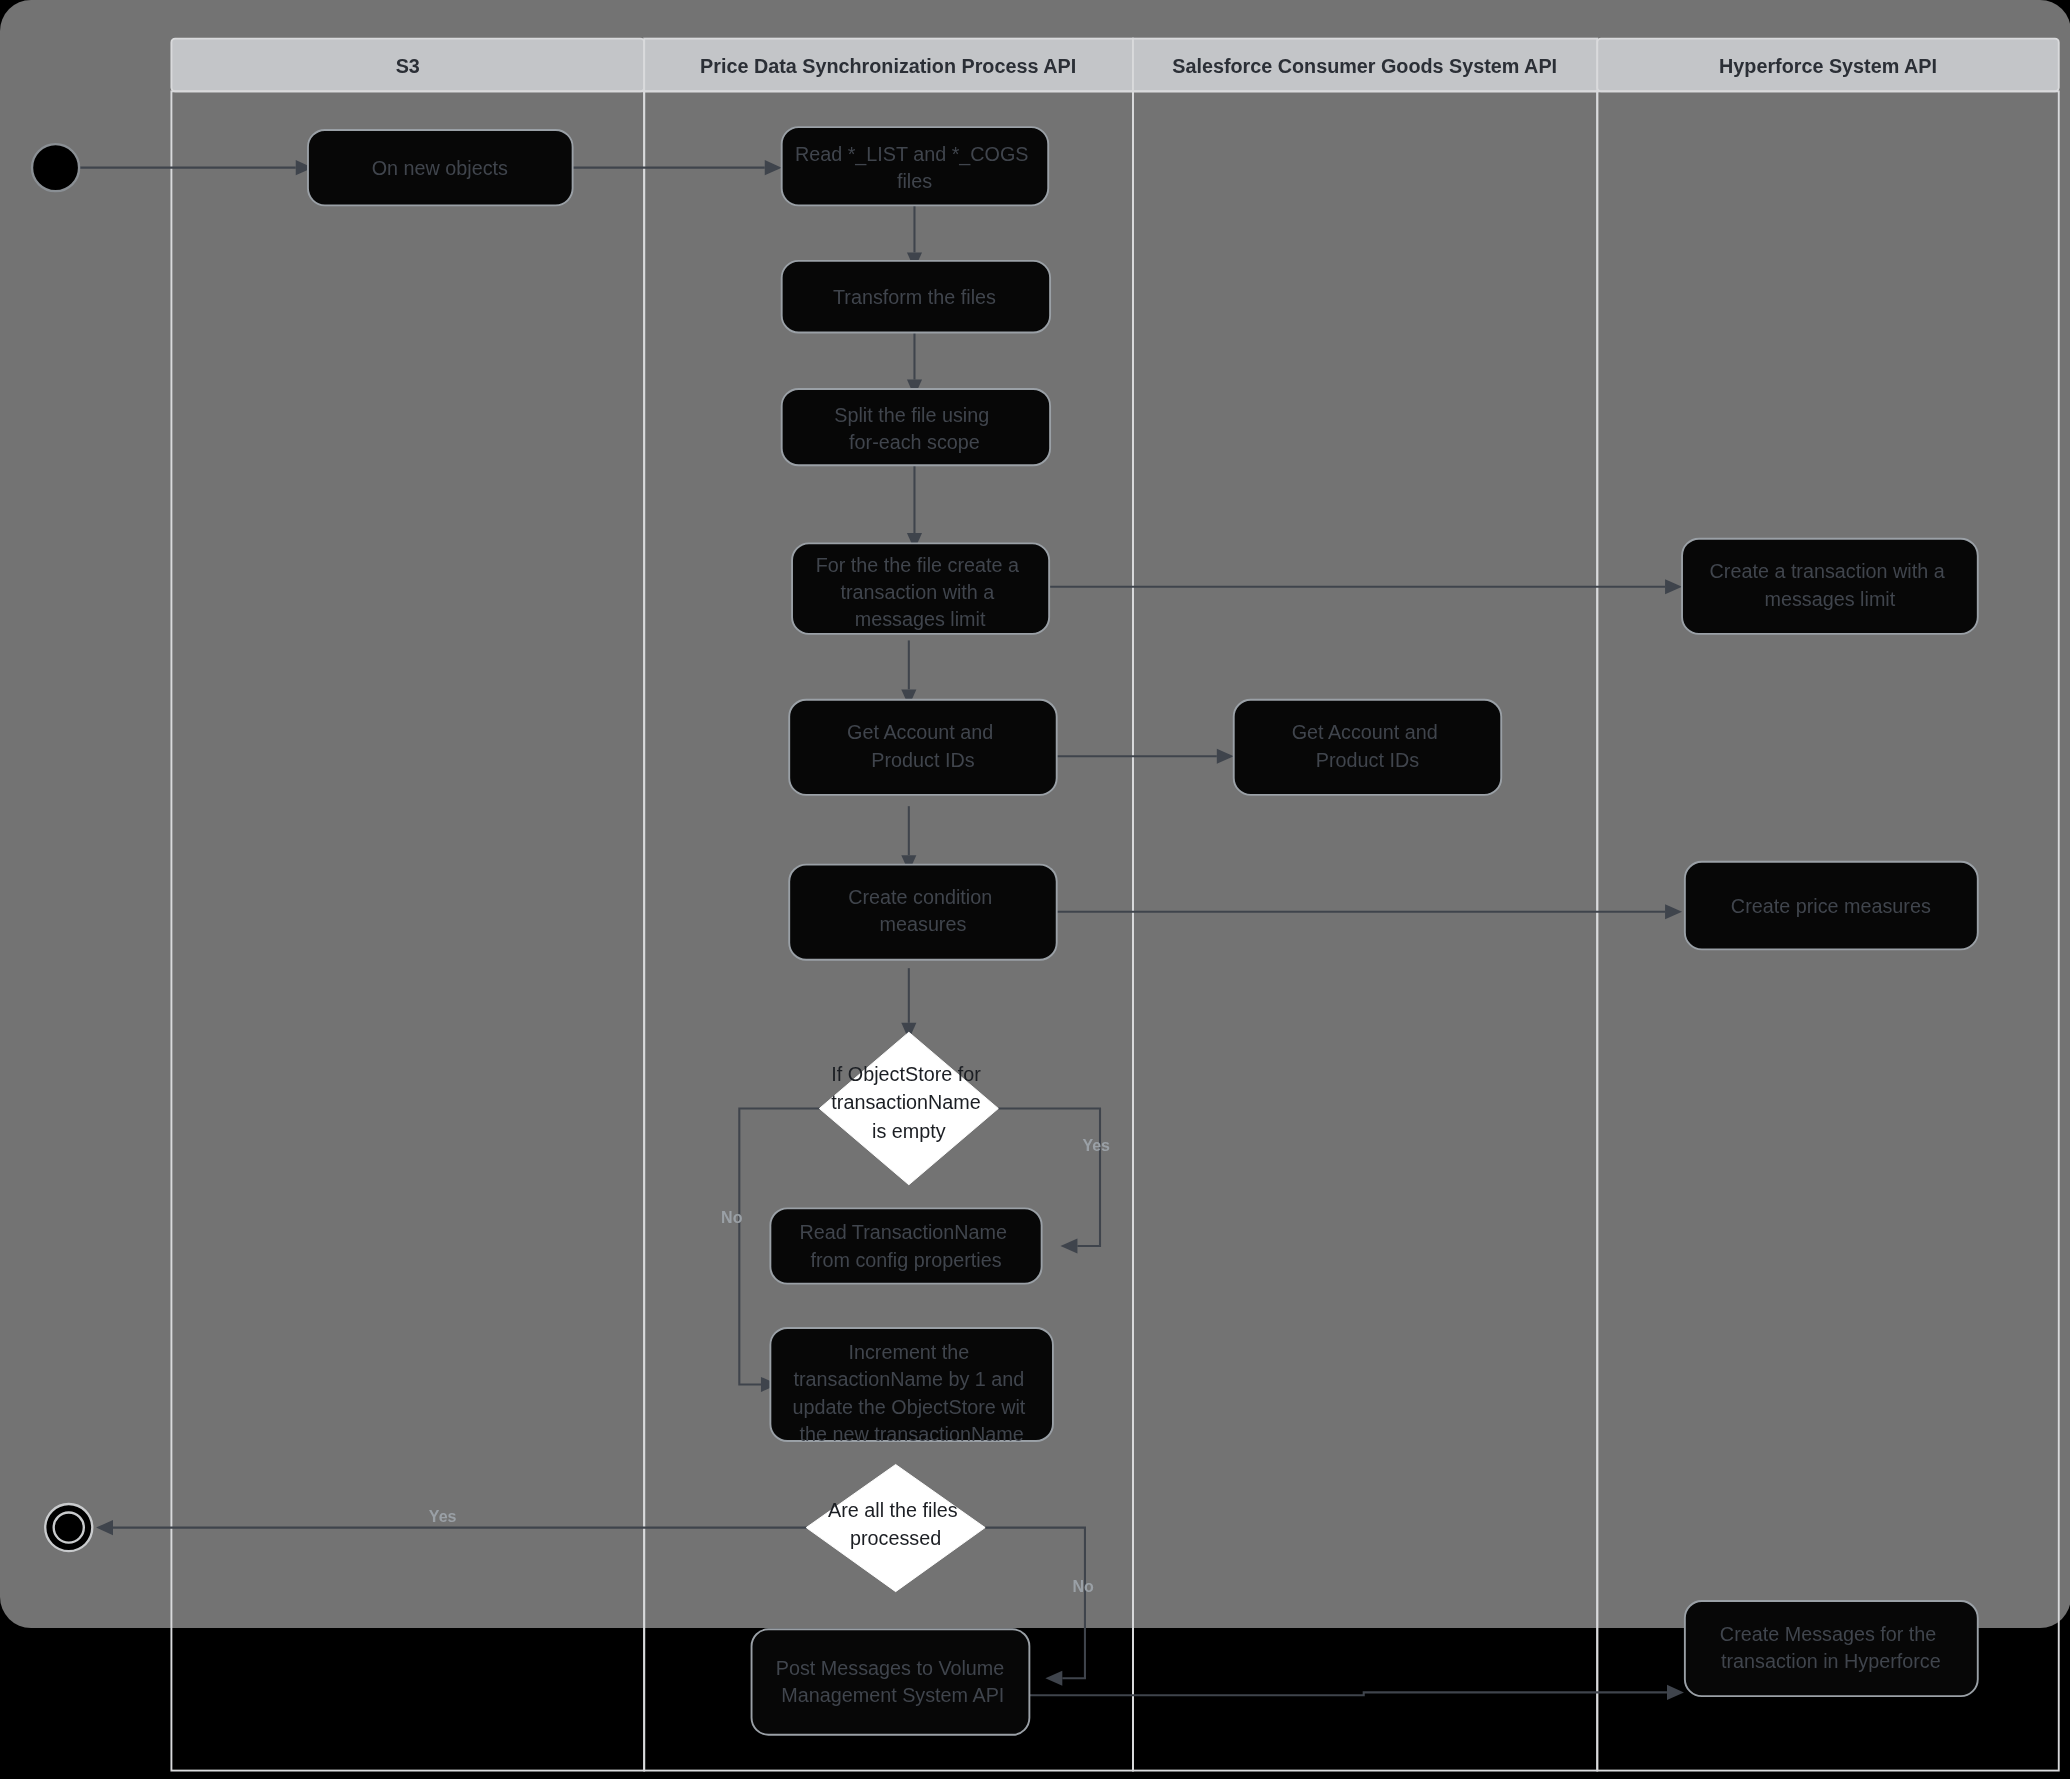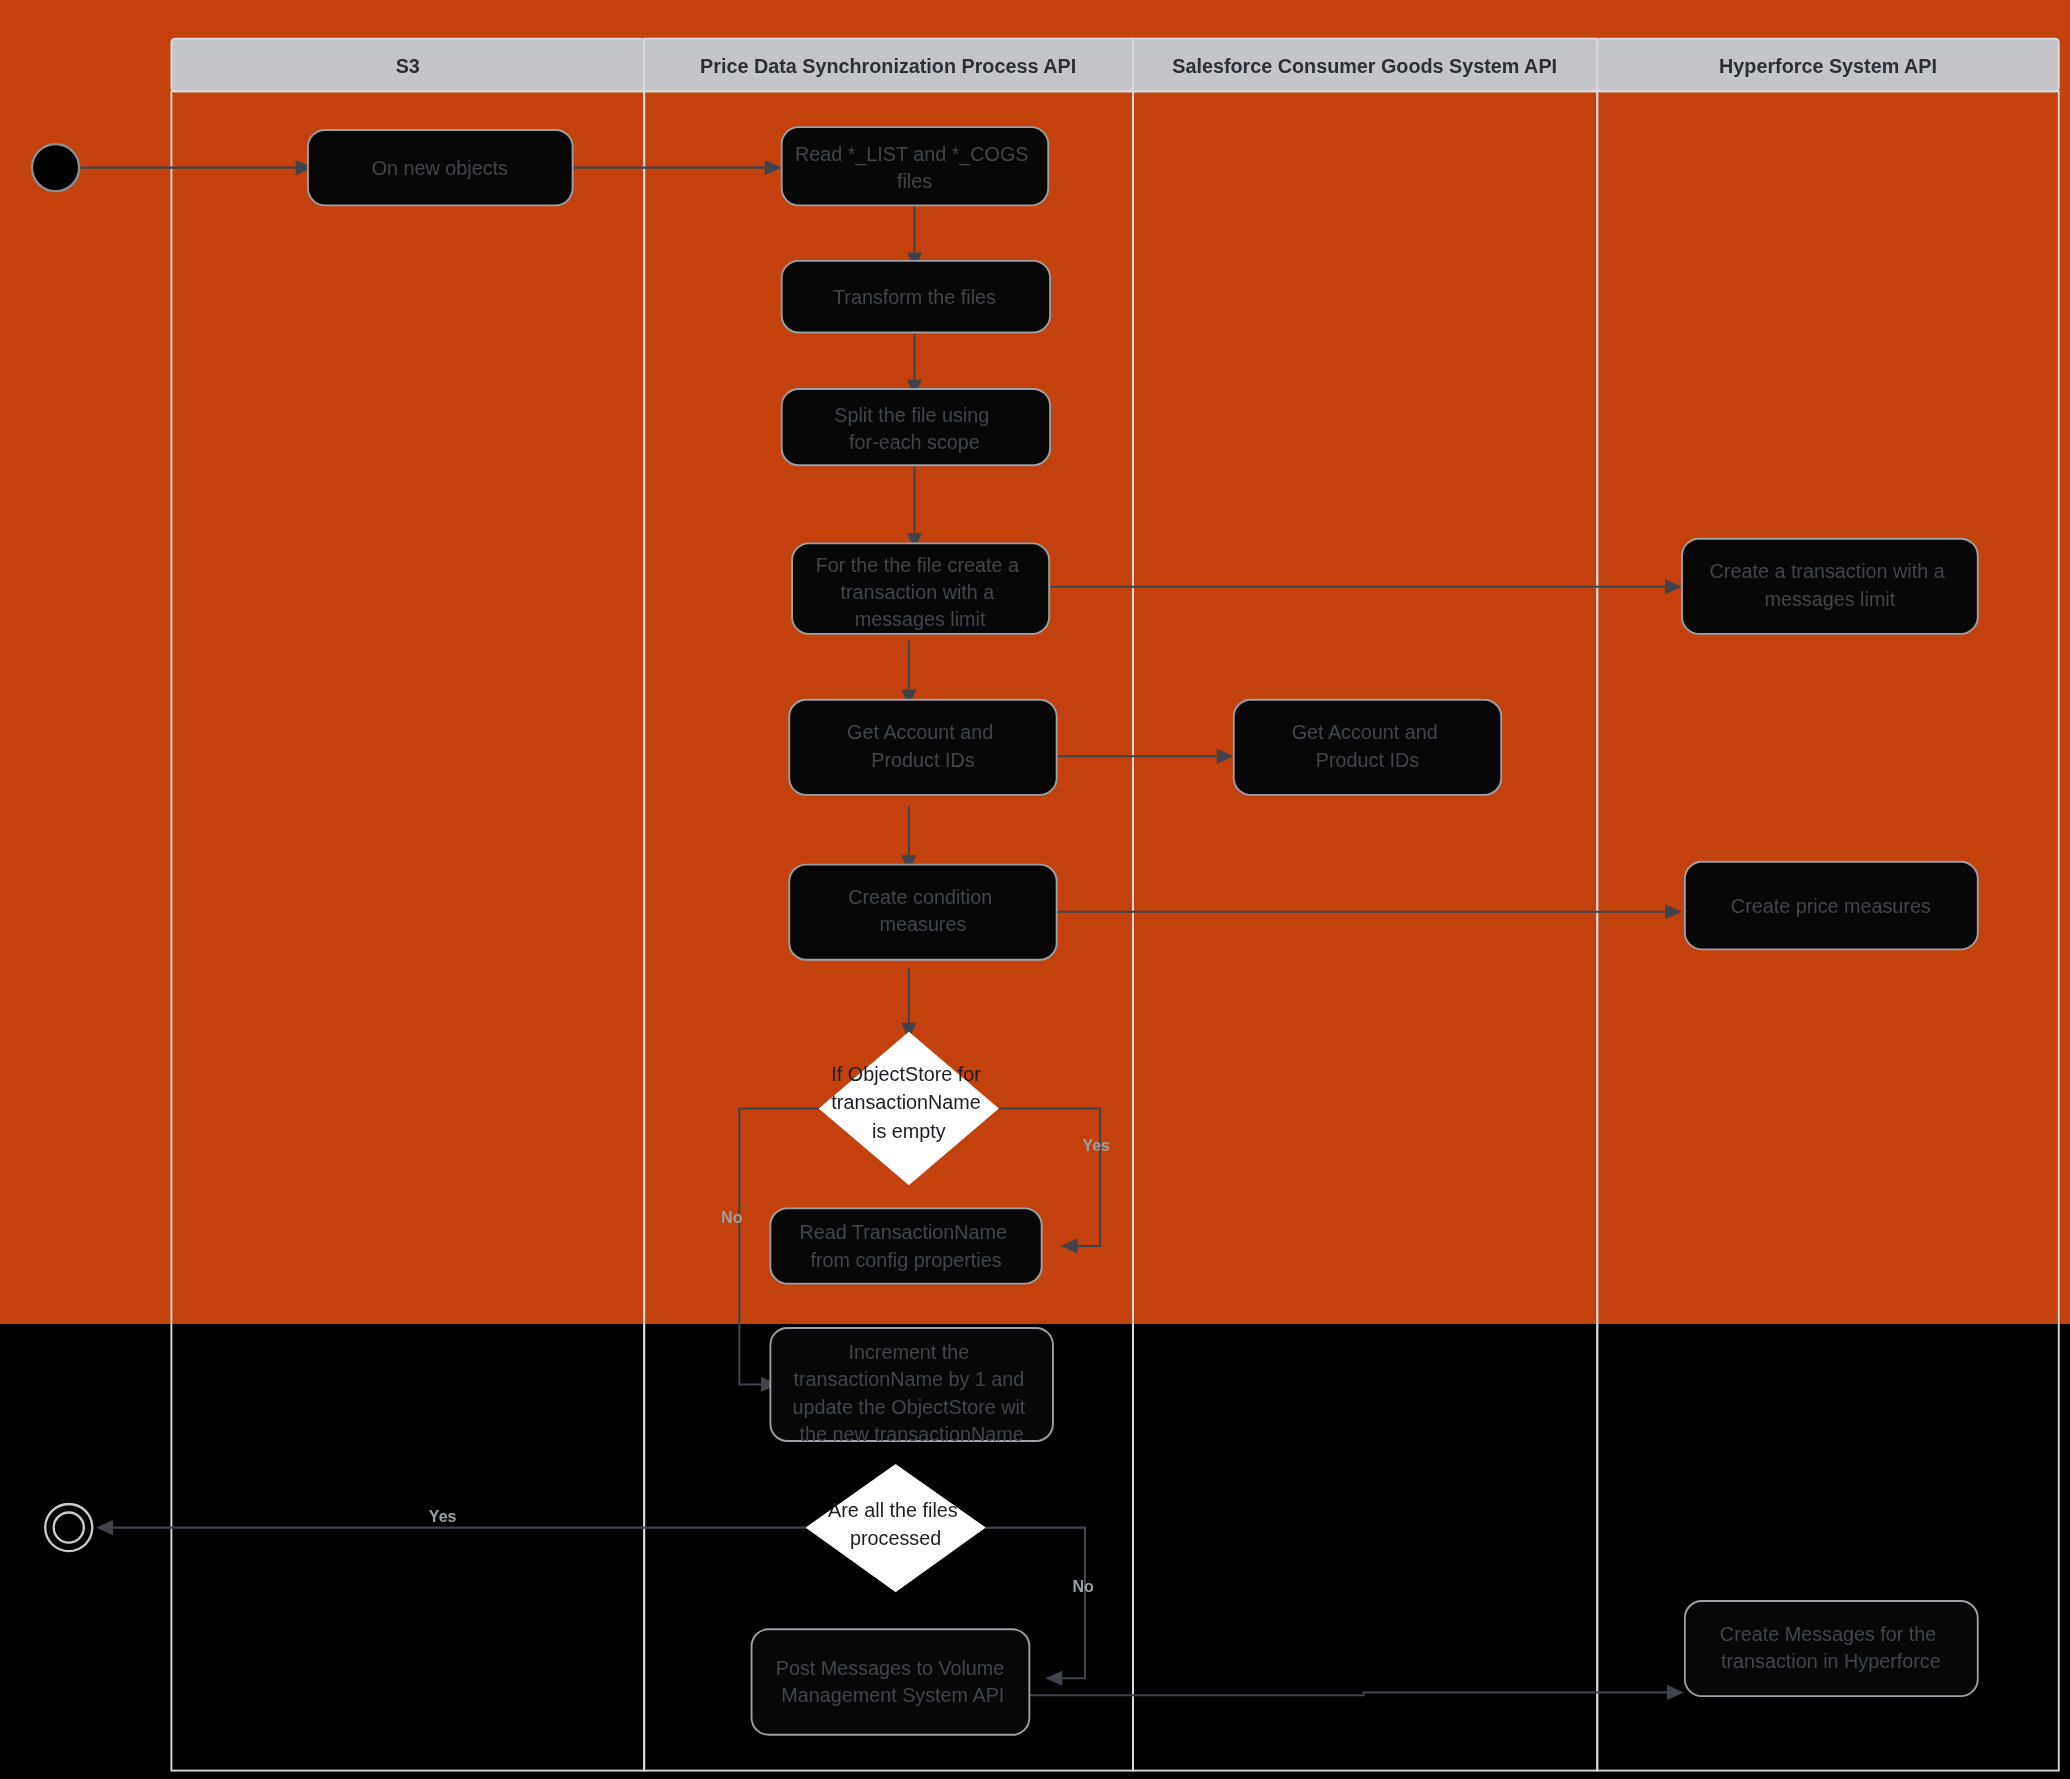--- a/index.html
+++ b/index.html
@@ -1,18 +1,18 @@
 <!DOCTYPE html>
 <html style="font-size:15px"><head>
 <meta charset="utf-8">
 <style>
   html,body{margin:0;padding:0;background:#000;}
   body{width:2071px;height:1780px;overflow:hidden;
        font-family:"Liberation Sans", sans-serif;}
-  #stage{position:relative;width:2071px;height:1324px;background:#c2410c;}
+  #stage{position:relative;width:2071px;height:1628px;background:#737373;border-radius:31px;}
   svg{display:block;}
   .lane-header-rect{fill:#c3c5c8;stroke:#d9dadc;stroke-width:2;}
   .lane-body-rect{fill:none;stroke:#d9dadc;stroke-width:2;}
   .lane-title{fill:#2b2f36;font-size:21px;font-weight:bold;text-anchor:middle;
               font-family:"Liberation Sans", sans-serif;}
   .node-rect{fill:#070707;stroke:#9aa0a6;stroke-width:2;}
   .node-label{fill:#40454d;font-size:21px;text-anchor:middle;
               font-family:"Liberation Sans", sans-serif;}
   .diamond{fill:#ffffff;stroke:#ffffff;stroke-width:1;}
   .diamond-label{fill:#1b1e23;font-size:21px;text-anchor:middle;

